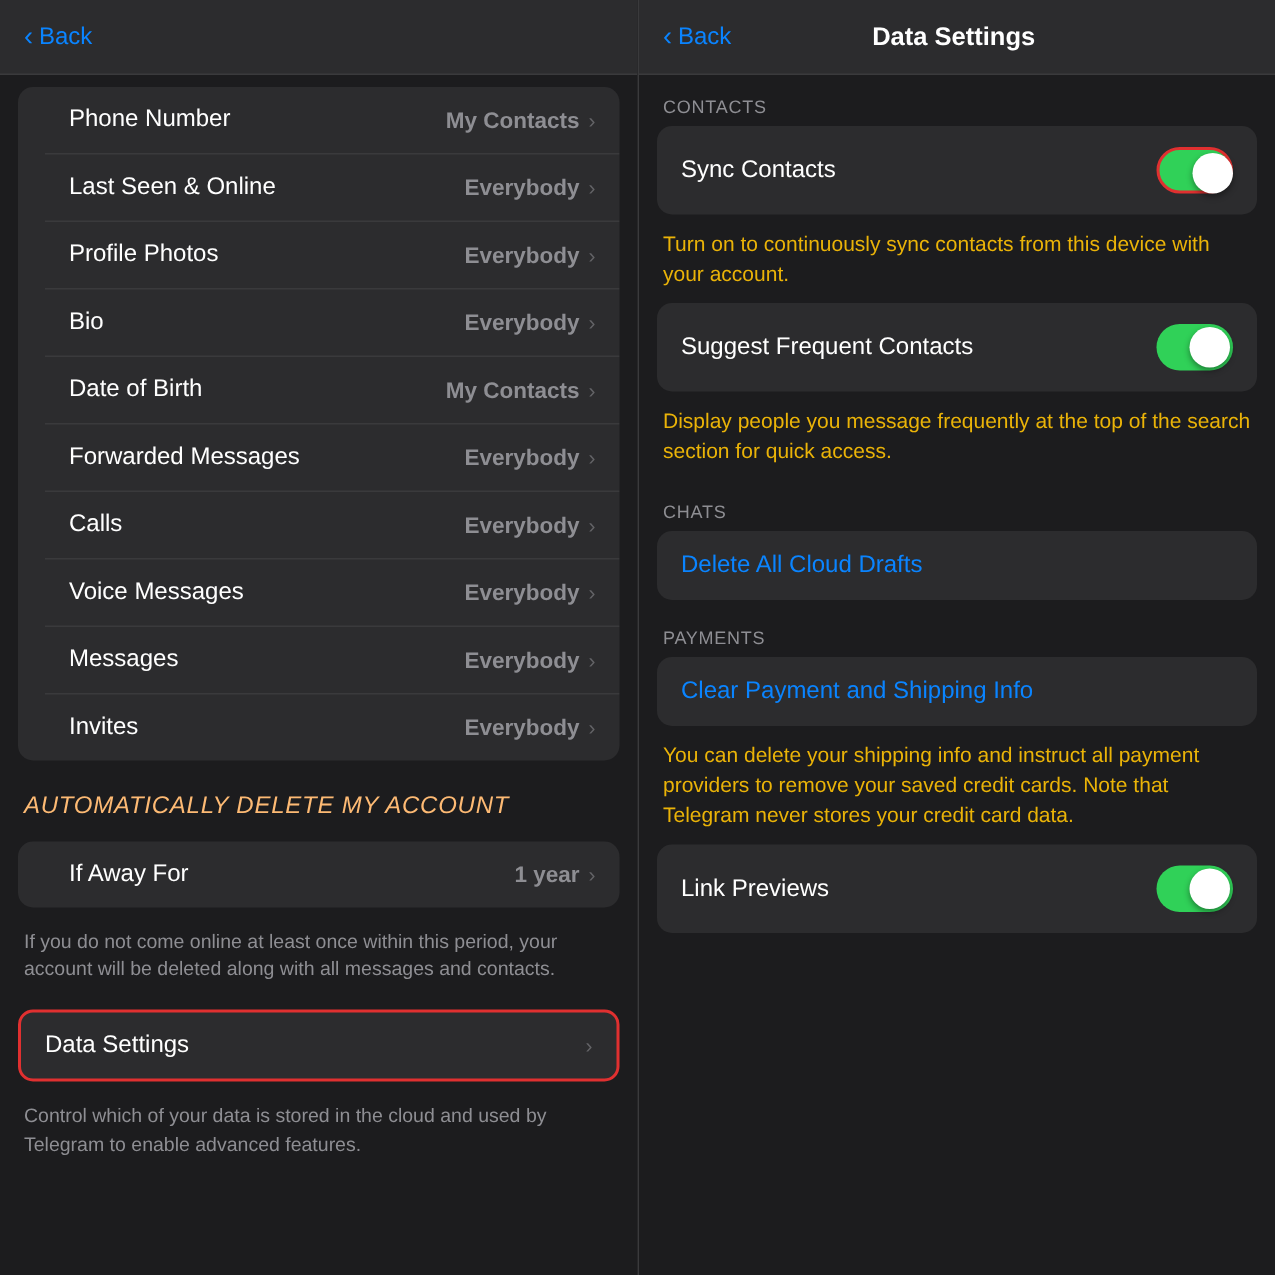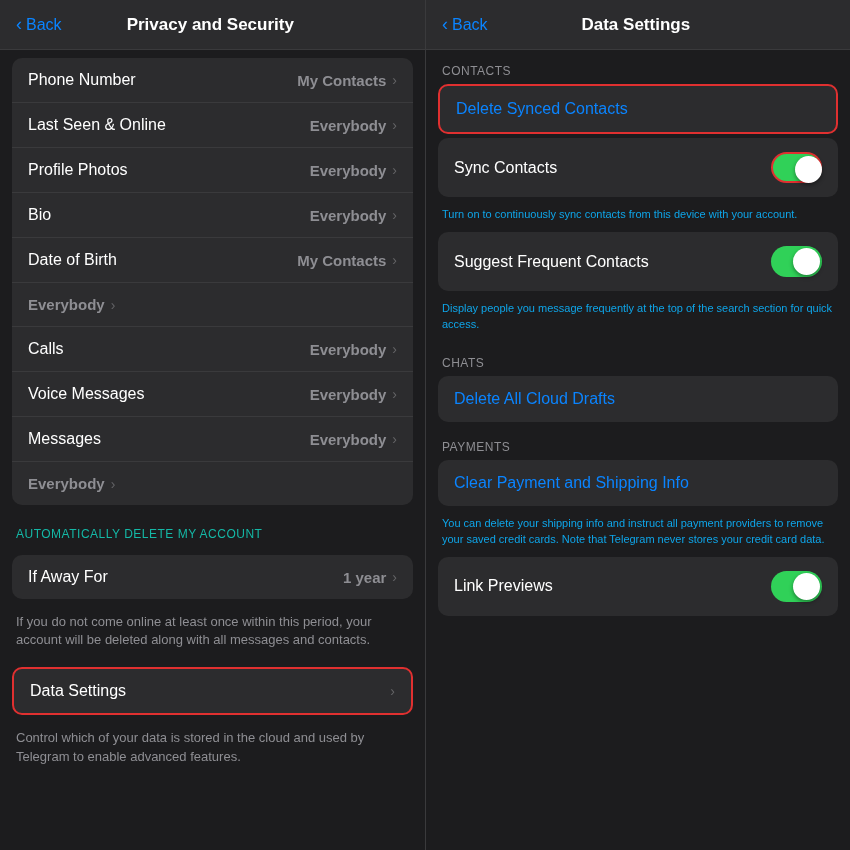--- a/index.html
+++ b/index.html
@@ -67,20 +67,21 @@
       overflow-y: auto;
       padding: 0;
     }
     .settings-list::-webkit-scrollbar { display: none; }
 
     .section-group {
       background: #2c2c2e;
       border-radius: 10px;
       margin: 8px 12px;
       overflow: hidden;
+      padding-left: 18px;
     }
 
     .settings-item {
       display: flex;
       align-items: center;
       padding: 13px 16px;
       border-bottom: 0.5px solid #3a3a3c;
       cursor: pointer;
     }
     .settings-item:last-child {
@@ -103,26 +104,27 @@
     }
 
     .section-note {
       color: #8e8e93;
       font-size: 13px;
       padding: 6px 16px 10px 16px;
       line-height: 1.4;
     }
 
     .section-header-label {
-      color: #14b8a6;
-      font-size: 12px;
+      color: #fdba74;
+      font-size: 16px;
       font-weight: 500;
       letter-spacing: 0.5px;
       padding: 14px 16px 6px 16px;
       text-transform: uppercase;
+      font-style: italic;
     }
 
     
     .highlighted-item {
       border: 2px solid #e03030;
       border-radius: 10px;
       margin: 8px 12px;
       overflow: hidden;
       background: #2c2c2e;
     }
@@ -169,22 +171,22 @@
       font-size: 16px;
       flex: 1;
     }
     .r-item-blue {
       color: #0a84ff;
       font-size: 16px;
       flex: 1;
     }
 
     .r-note {
-      color: #0ea5e9;
-      font-size: 11px;
+      color: #eab308;
+      font-size: 14px;
       padding: 6px 16px 10px 16px;
       line-height: 1.4;
     }
 
     
     .toggle {
       width: 51px;
       height: 31px;
       border-radius: 16px;
       position: relative;
@@ -228,21 +230,20 @@
   </style>
 </head>
 <body>
 
 <div class="left-panel">
   <div class="panel-header">
     <div class="back-btn">
       <span class="back-arrow">‹</span>
       <span>Back</span>
     </div>
-    <div class="panel-title">Privacy and Security</div>
     <div style="width:50px"></div>
   </div>
 
   <div class="settings-list">
     <div class="section-group">
 
       <div class="settings-item">
         <span class="settings-item-label">Phone Number</span>
         <span class="settings-item-value">My Contacts</span>
         <span class="chevron">›</span>
@@ -266,20 +267,21 @@
         <span class="chevron">›</span>
       </div>
 
       <div class="settings-item">
         <span class="settings-item-label">Date of Birth</span>
         <span class="settings-item-value">My Contacts</span>
         <span class="chevron">›</span>
       </div>
 
       <div class="settings-item">
+        <span class="settings-item-label">Forwarded Messages</span>
         <span class="settings-item-value">Everybody</span>
         <span class="chevron">›</span>
       </div>
 
       <div class="settings-item">
         <span class="settings-item-label">Calls</span>
         <span class="settings-item-value">Everybody</span>
         <span class="chevron">›</span>
       </div>
 
@@ -289,20 +291,21 @@
         <span class="chevron">›</span>
       </div>
 
       <div class="settings-item">
         <span class="settings-item-label">Messages</span>
         <span class="settings-item-value">Everybody</span>
         <span class="chevron">›</span>
       </div>
 
       <div class="settings-item">
+        <span class="settings-item-label">Invites</span>
         <span class="settings-item-value">Everybody</span>
         <span class="chevron">›</span>
       </div>
 
     </div>
 
 
     <div class="section-header-label">AUTOMATICALLY DELETE MY ACCOUNT</div>
 
     <div class="section-group">
@@ -334,25 +337,20 @@
       <span>Back</span>
     </div>
     <div class="panel-title">Data Settings</div>
     <div style="width:50px"></div>
   </div>
 
   <div class="right-content">
 
     <div class="r-section-header">CONTACTS</div>
 
-    <div class="r-highlighted">
-      <div class="r-item">
-        <span class="r-item-blue">Delete Synced Contacts</span>
-      </div>
-    </div>
 
     <div class="r-section-group">
       <div class="r-item">
         <span class="r-item-label">Sync Contacts</span>
         <div class="toggle on toggle-highlighted">
           <div class="toggle-thumb"></div>
         </div>
       </div>
     </div>
 

